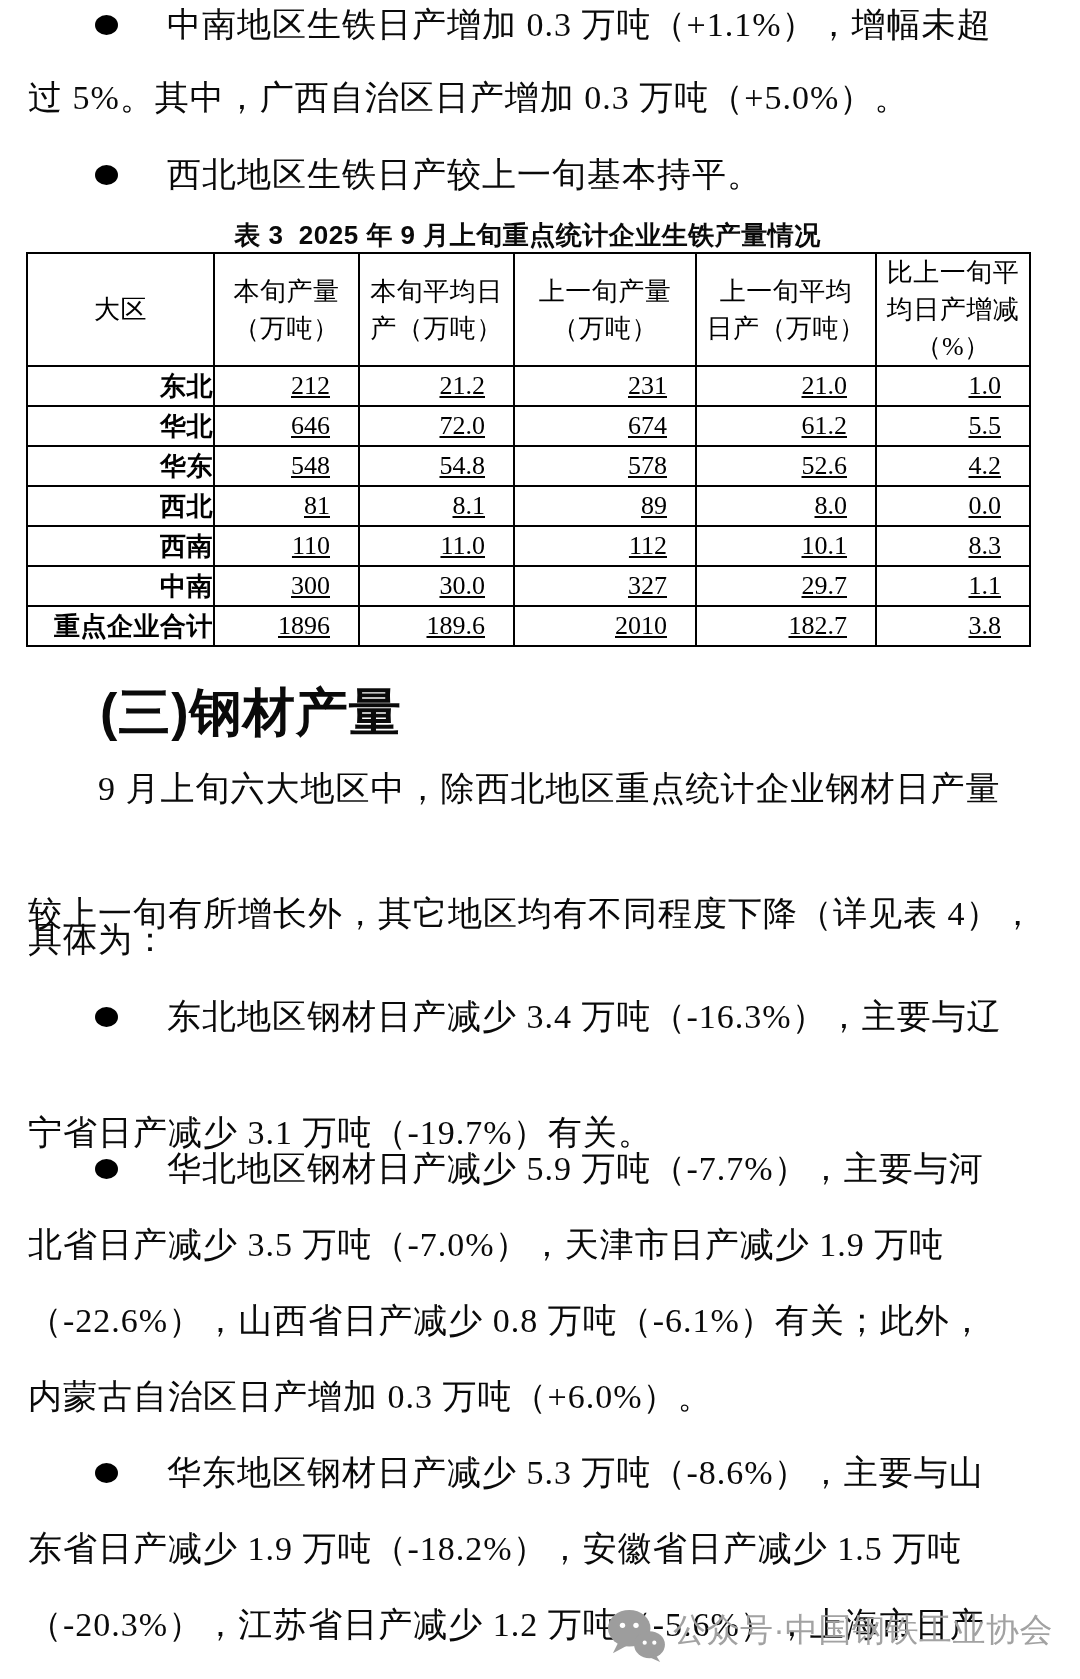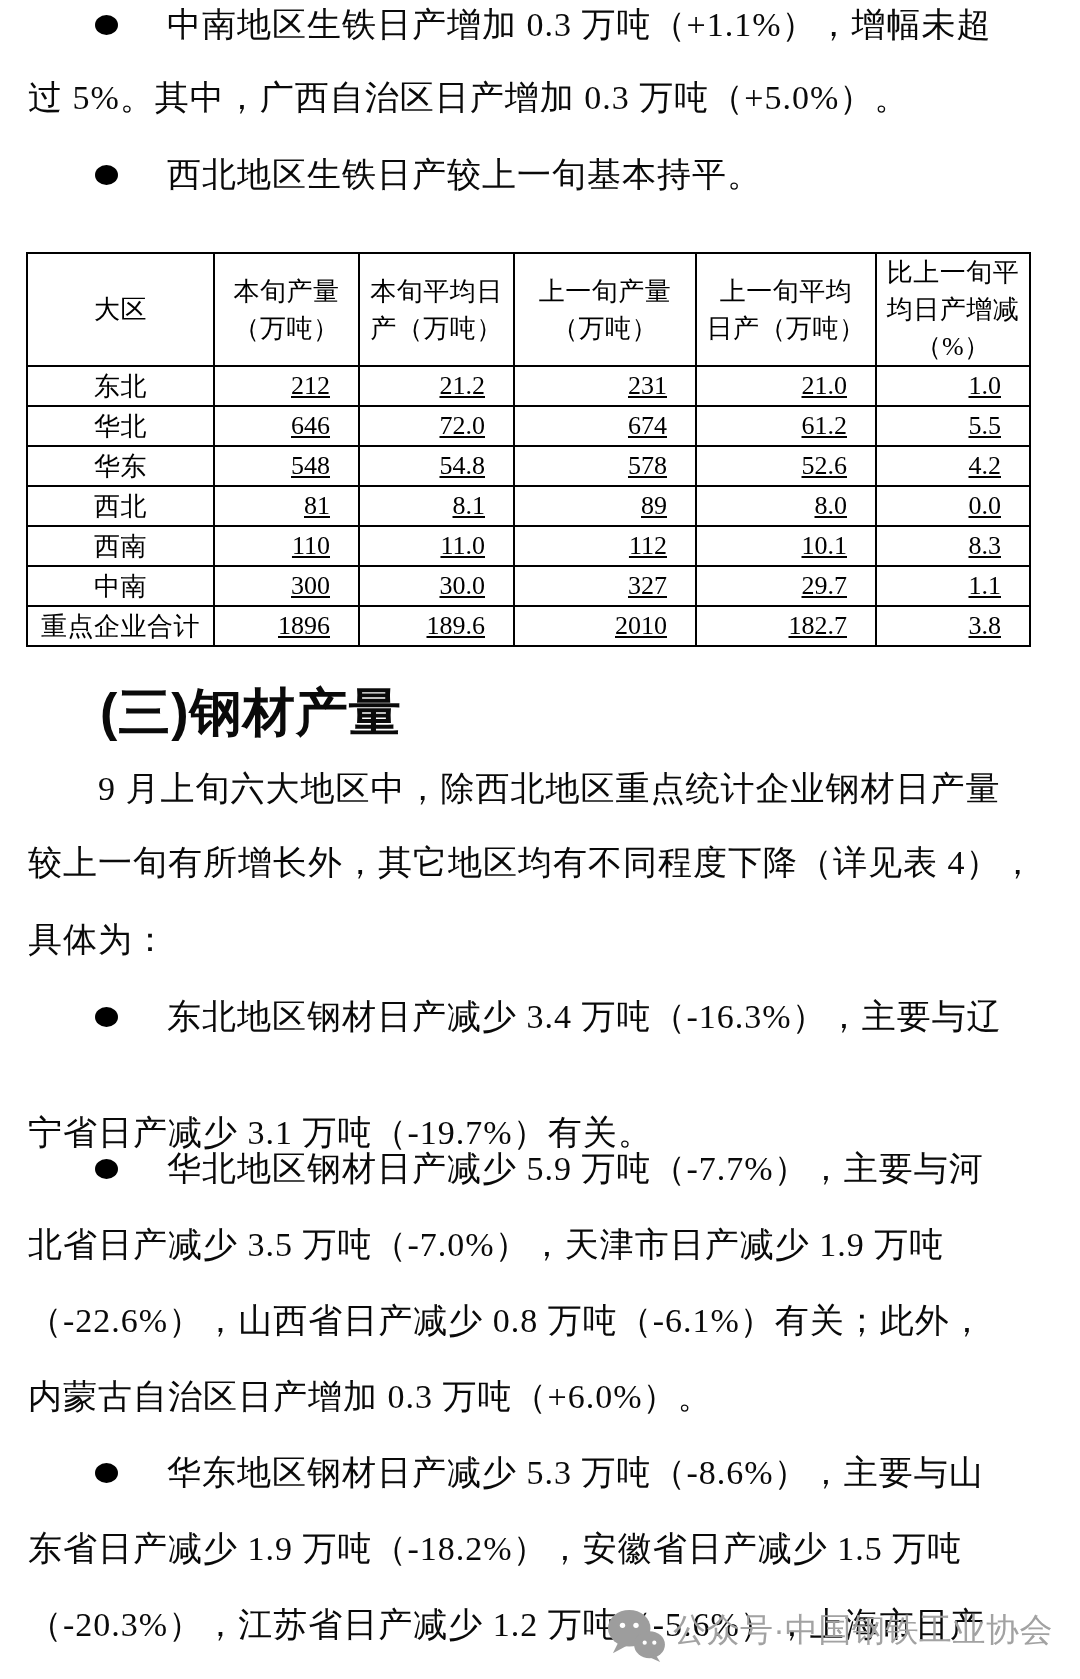--- a/index.html
+++ b/index.html
@@ -44,21 +44,21 @@
     border-collapse:collapse; table-layout:fixed; width:1003px;
     font-size:26px; color:#000;
   }
   table.t3 th, table.t3 td { border:2px solid #000; padding:0; }
   table.t3 thead tr { height:112px; }
   table.t3 tbody tr { height:40px; }
   table.t3 th {
     font-weight:normal; text-align:center; vertical-align:middle;
     white-space:pre-line; line-height:37px; letter-spacing:0.5px;
   }
-  table.t3 td.region { text-align:center; vertical-align:middle; letter-spacing:0.5px; }
+  table.t3 td.region { text-align:right; vertical-align:middle; letter-spacing:0.5px;font-weight:bold; }
   table.t3 td.num { text-align:right; vertical-align:middle; padding-right:28px;text-decoration:underline; }
 
   
   .watermark {
     position:absolute; left:606px; top:1608px; height:58px;
     display:flex; align-items:flex-start; gap:7px; pointer-events:none;
   }
   .watermark .wm-text {
     font-family:"Liberation Sans","DejaVu Sans",sans-serif;
     font-size:33px; letter-spacing:0.5px; color:#a2a2a2; white-space:pre;
@@ -80,20 +80,21 @@
         
         <span class="ltext">过 5%。其中，广西自治区日产增加 0.3 万吨（+5.0%）。</span>
       </div>
 
       <div class="aline bullet" style="top: 153px;">
         <span class="dot"></span>
         <span class="ltext">西北地区生铁日产较上一旬基本持平。</span>
       </div>
     </div>
 
+  <div class="table-title">表 3  2025 年 9 月上旬重点统计企业生铁产量情况</div>
 
   <table class="t3">
     <colgroup>
       <col style="width:187px">
         <col style="width:145px">
         <col style="width:155px">
       <col style="width:182px">
         <col style="width:180px">
         <col style="width:154px">
     </colgroup>
@@ -181,21 +182,21 @@
 
   <div class="sec-heading">(三)钢材产量</div>
 
   <div class="layer">
 
       <div class="aline indent" style="top: 767px;">
         
         <span class="ltext">9 月上旬六大地区中，除西北地区重点统计企业钢材日产量</span>
       </div>
 
-      <div class="aline cont" style="top: 841px;">
+      <div class="aline cont" style="top: 892px;">
         
         <span class="ltext">较上一旬有所增长外，其它地区均有不同程度下降（详见表 4），</span>
       </div>
 
       <div class="aline cont" style="top: 919px; align-items: flex-end;">
         
         <span class="ltext">具体为：</span>
       </div>
 
       <div class="aline bullet" style="top: 995px;">

